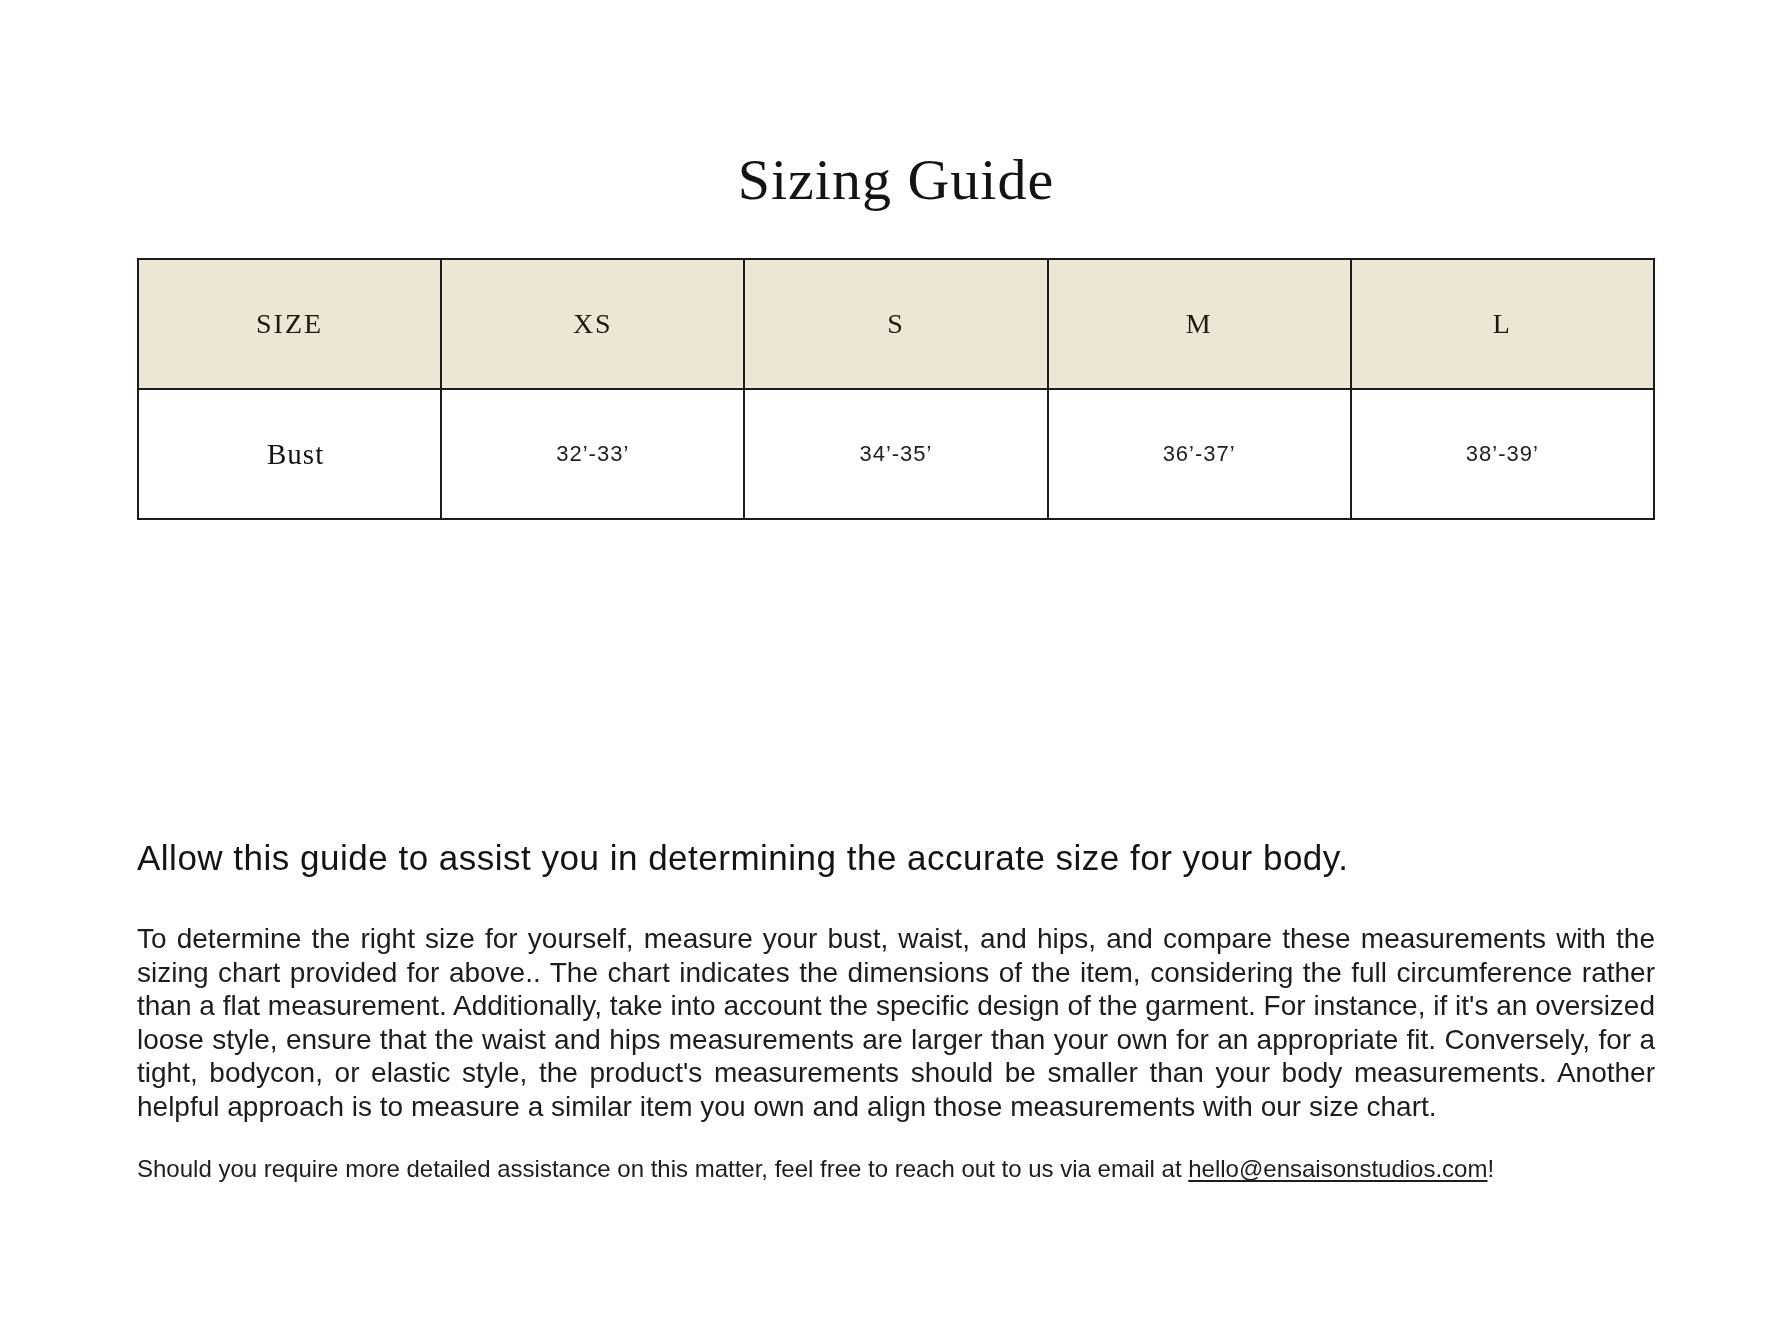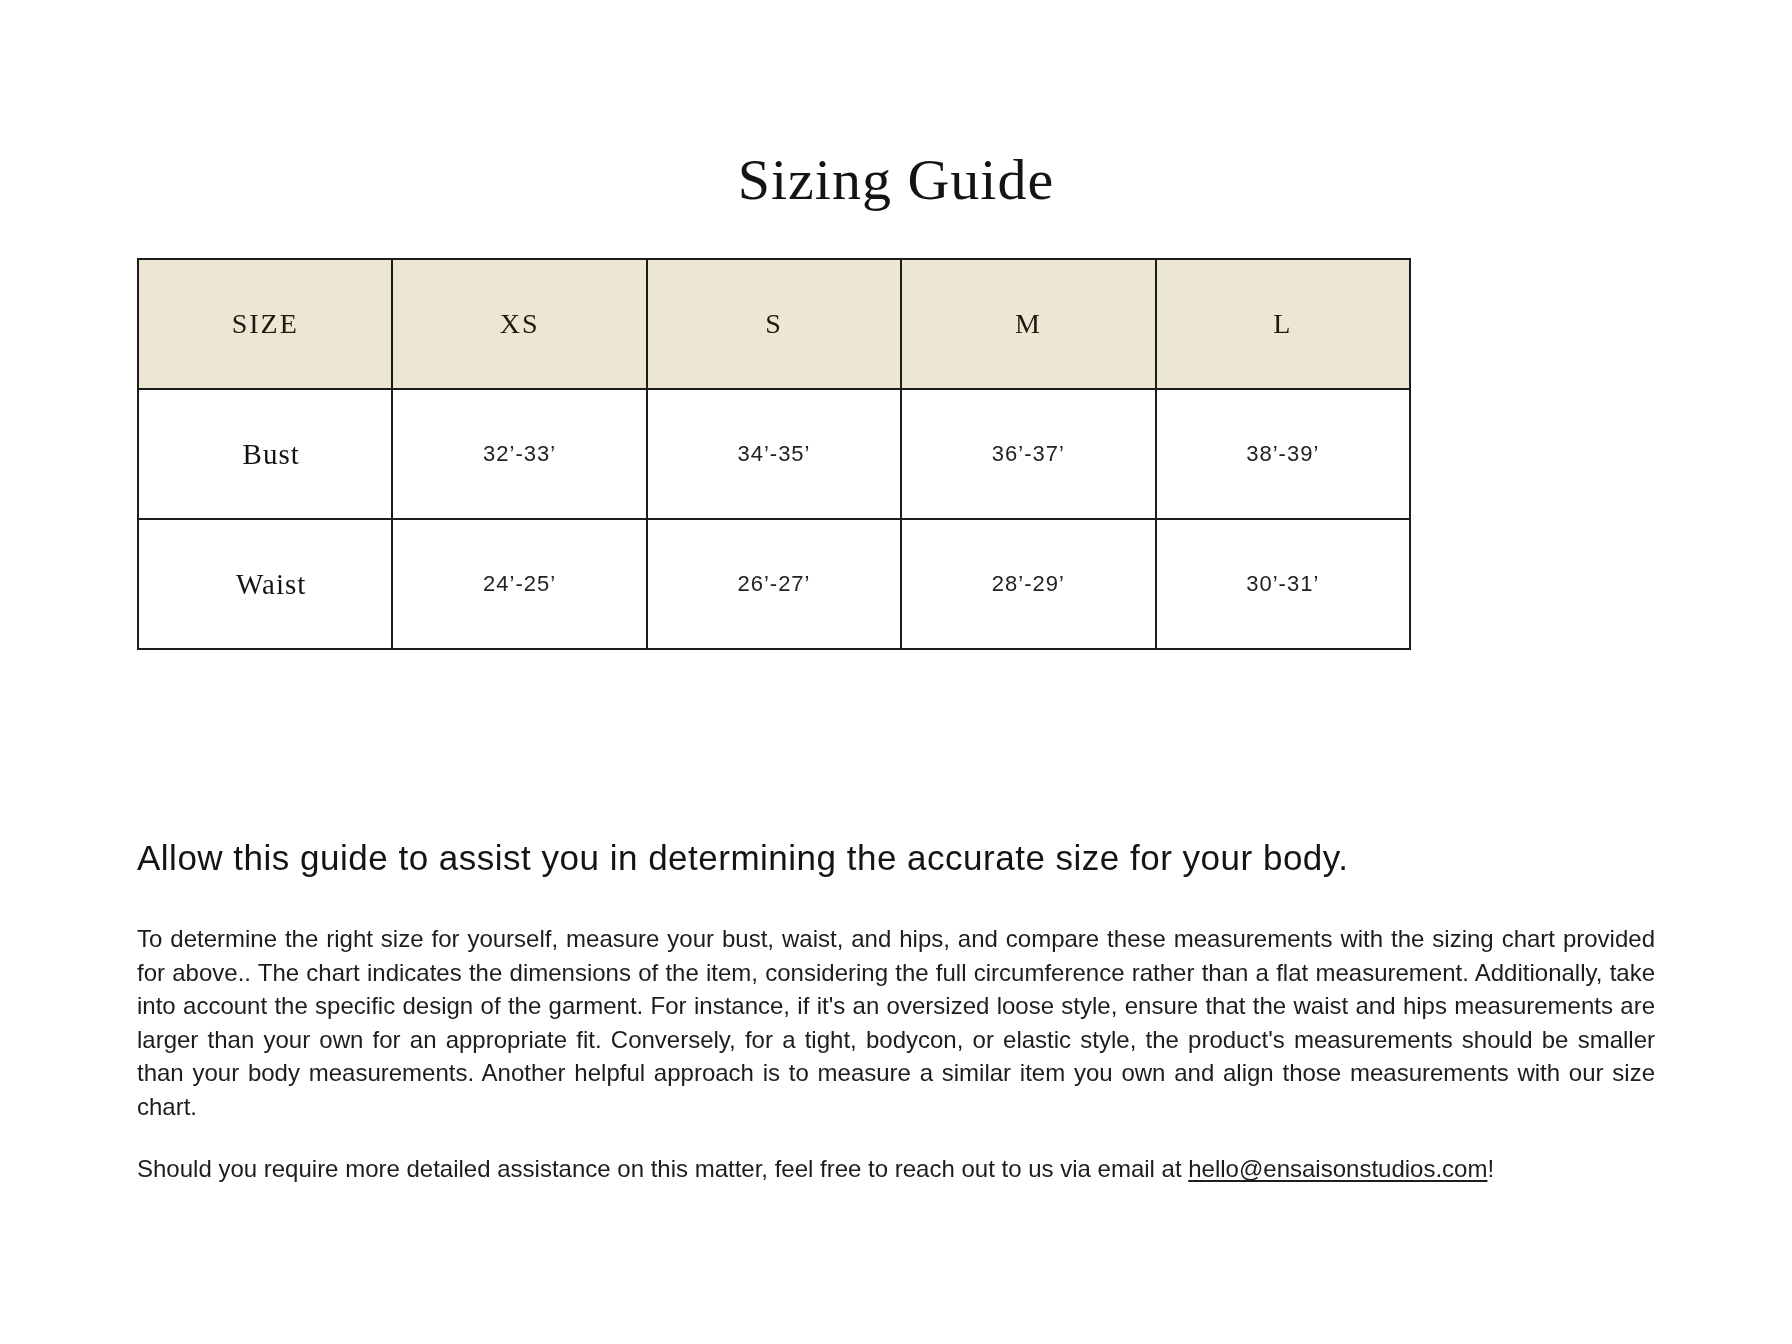--- a/index.html
+++ b/index.html
@@ -25,21 +25,21 @@
     font-weight: 400;
     font-size: 58px;
     letter-spacing: 1px;
     color: #141414;
   }
 
   table.size-chart {
     position: absolute;
     left: 137px;
     top: 258px;
-    width: 1274px;
+    width: 1518px;
     border-collapse: collapse;
     table-layout: fixed;
   }
   table.size-chart th,
   table.size-chart td {
     border: 2px solid #1c1c1c;
     text-align: center;
     vertical-align: middle;
     width: 20%;
   }
@@ -81,21 +81,21 @@
     letter-spacing: 0.5px;
     color: #141414;
   }
 
   .body-text {
     position: absolute;
     left: 137px;
     top: 922px;
     width: 1518px;
     font-family: "Liberation Sans", sans-serif;
-    font-size: 24px;
+    font-size: 28px;
     line-height: 33.5px;
     text-align: justify;
     color: #1d1d1d;
   }
 
   .contact-line {
     position: absolute;
     left: 137px;
     top: 1152px;
     width: 1518px;
@@ -128,27 +128,20 @@
       </tr>
     </thead>
     <tbody>
       <tr>
         <td class="row-label">Bust</td>
         <td class="cell-value">32’-33’</td>
         <td class="cell-value">34’-35’</td>
         <td class="cell-value">36’-37’</td>
         <td class="cell-value">38’-39’</td>
       </tr>
-      <tr>
-        <td class="row-label">Waist</td>
-        <td class="cell-value">24’-25’</td>
-        <td class="cell-value">26’-27’</td>
-        <td class="cell-value">28’-29’</td>
-        <td class="cell-value">30’-31’</td>
-      </tr>
     </tbody>
   </table>
 
   <p class="subtitle">Allow this guide to assist you in determining the accurate size for your body.</p>
 
   <p class="body-text">To determine the right size for yourself, measure your bust, waist, and hips, and compare these measurements with the sizing chart provided for above.. The chart indicates the dimensions of the item, considering the full circumference rather than a flat measurement. Additionally, take into account the specific design of the garment. For instance, if it's an oversized loose style, ensure that the waist and hips measurements are larger than your own for an appropriate fit. Conversely, for a tight, bodycon, or elastic style, the product's measurements should be smaller than your body measurements. Another helpful approach is to measure a similar item you own and align those measurements with our size chart.</p>
 
   <p class="contact-line"><span>Should you require more detailed assistance on this matter, feel free to reach out to us via email at </span><a href="mailto:hello@ensaisonstudios.com">hello@ensaisonstudios.com</a><span>!</span></p>
 
 </div>

